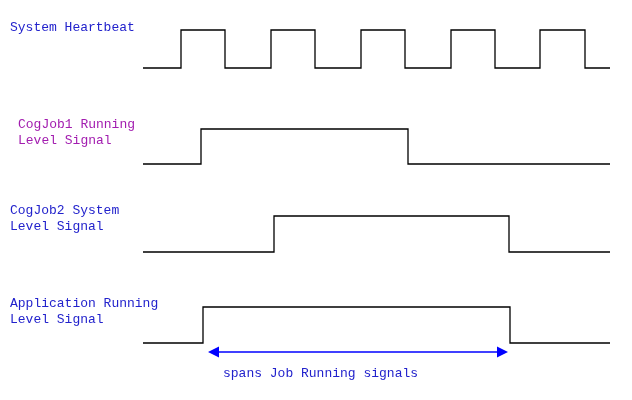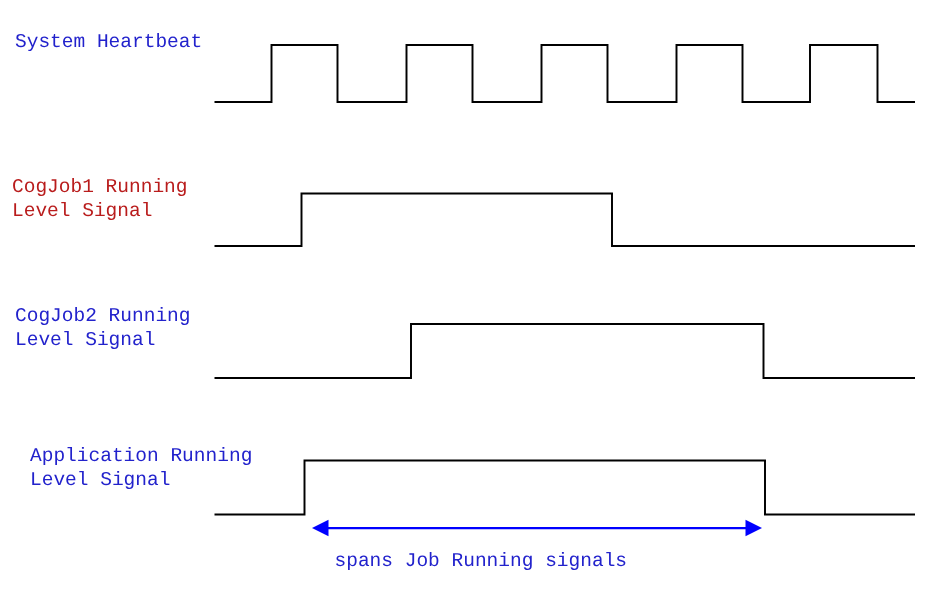--- a/index.html
+++ b/index.html
@@ -34,29 +34,29 @@
       <path d="M 143 240 L 274 240 L 274 204 L 509 204 L 509 240 L 610 240" fill="none" stroke="#000000" stroke-width="1.3"></path>
       <path d="M 143 331 L 203 331 L 203 295 L 510 295 L 510 331 L 610 331" fill="none" stroke="#000000" stroke-width="1.3"></path>
       <line x1="211" y1="340" x2="505" y2="340" stroke="#0000FF" stroke-width="1.5"></line>
       <polygon points="208,340 219,334.5 219,345.5" fill="#0000FF"></polygon>
       <polygon points="508,340 497,334.5 497,345.5" fill="#0000FF"></polygon>
     </svg>
   <div id="labels-layer">
       <div class="sig-label" style="left: 10px; top: 8px; color: rgb(34, 34, 204);">
         <div>System Heartbeat</div>
       </div>
-      <div class="sig-label" style="left: 8px; top: 105px; color: #b91c1c;">
+      <div class="sig-label" style="left: 18px; top: 105px; color: #a21caf;">
         <div>CogJob1 Running</div>
         <div>Level Signal</div>
       </div>
       <div class="sig-label" style="left: 10px; top: 191px; color: rgb(34, 34, 204);">
-        <div>CogJob2 Running</div>
+        <div>CogJob2 System</div>
         <div>Level Signal</div>
       </div>
-      <div class="sig-label" style="left: 20px; top: 284px; color: rgb(34, 34, 204);">
+      <div class="sig-label" style="left: 10px; top: 284px; color: rgb(34, 34, 204);">
         <div>Application Running</div>
         <div>Level Signal</div>
       </div>
       <div class="annotation-text" style="left: 223px; top: 354px; color: rgb(34, 34, 204);">
         <div>spans Job Running signals</div>
       </div>
     </div>
 </div>
 
 </body></html>

